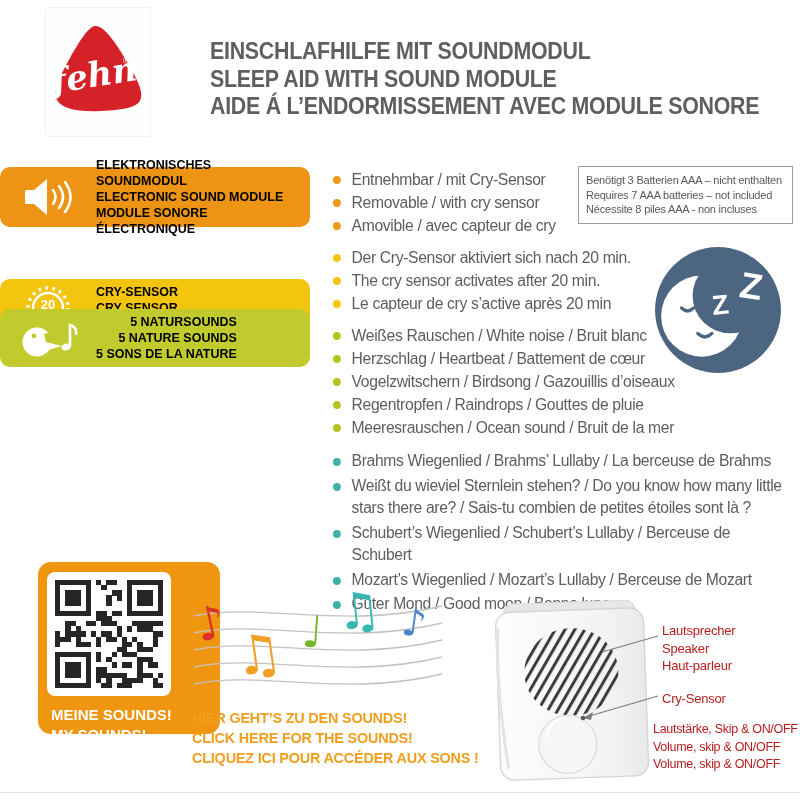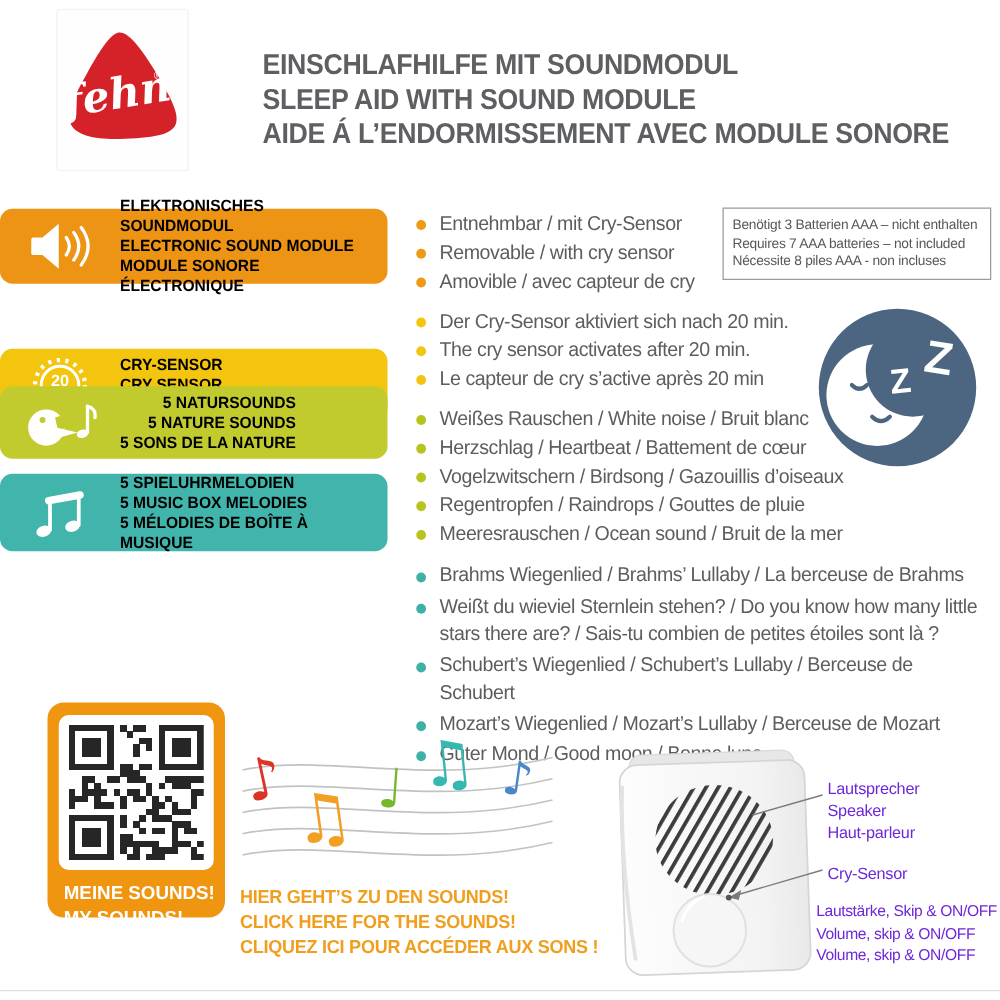--- a/index.html
+++ b/index.html
@@ -26,34 +26,34 @@
   .dot{width:8px;height:8px;border-radius:50%;margin:8px 11px 0 0;flex:none;}
   #group1{top:168px;width:300px;} #group2{top:246px;width:330px;}
   #group3{top:324px;width:360px;} #group4{top:450px;width:462px;}
   #group4 li{line-height:22.5px;margin-bottom:2px;}
   
   .battery-note{position:absolute;left:578px;top:166px;width:199px;border:1.2px solid #9b9b9b;
                 padding:6px 7px;color:#57585a;font-size:11px;line-height:14.6px;letter-spacing:-0.2px;}
   
   .moon{position:absolute;left:652px;top:244px;width:132px;height:132px;}
   
-  .qr-block{position:absolute;left:38px;top:562px;width:142px;height:172px;border-radius:13px;}
+  .qr-block{position:absolute;left:38px;top:562px;width:142px;height:172px;border-radius:13px;padding-left:40px;}
   .qr-white{position:absolute;left:9px;top:10px;width:124px;height:124px;background:#fff;border-radius:8px;}
   .qr-white svg{position:absolute;left:8px;top:8px;}
   .qr-lines{position:absolute;left:13px;top:143px;color:#fff;font-weight:bold;font-size:15px;line-height:19.5px;}
   
   .music-area{position:absolute;left:192px;top:586px;width:252px;height:112px;}
   .music-area svg{position:absolute;left:0;top:6px;}
   .mnote{position:absolute;font-family:"DejaVu Sans",sans-serif;font-weight:bold;line-height:1;}
   
   .cta{position:absolute;left:192px;top:708px;font-weight:bold;font-size:15px;line-height:20px;
        letter-spacing:-0.2px;transform:scaleX(.96);transform-origin:left top;cursor:pointer;}
   
   .device{position:absolute;left:486px;top:596px;width:175px;height:190px;transform:rotate(-2deg);}
-  .dev-label{position:absolute;color:#6d28d9;font-size:13px;line-height:17.5px;letter-spacing:-0.2px;}
+  .dev-label{position:absolute;color:#b91c1c;font-size:13px;line-height:17.5px;letter-spacing:-0.2px;}
   #label-speaker{left:662px;top:622px;}
   #label-cry{left:662px;top:690px;}
   #label-controls{left:653px;top:721px;font-size:12.5px;white-space:nowrap;letter-spacing:-0.3px;}
   .pointer-lines{position:absolute;left:480px;top:600px;pointer-events:none;}
   .page-edge{position:absolute;left:0;top:792px;width:800px;height:1px;background:#dedede;}
 </style>
 </head>
 <body>
 
 <div id="page">
@@ -119,36 +119,20 @@
         <path d="M52,10 q7,2 6,9" stroke="#fff" stroke-width="2.6" fill="none" stroke-linecap="round"></path>
       </svg>
     </div>
     <div class="banner-text">
       <div>5 NATURSOUNDS</div>
       <div>5 NATURE SOUNDS</div>
       <div>5 SONS DE LA NATURE</div>
     </div>
   </div>
 
-  <div class="banner" id="banner4" style="background-color: rgb(65, 181, 172);">
-    <div class="banner-icon">
-      <svg width="54" height="46" viewBox="0 0 54 46">
-        <ellipse cx="14" cy="38" rx="6" ry="4.4" fill="#fff" transform="rotate(-16 14 38)"></ellipse>
-        <ellipse cx="37" cy="34" rx="6" ry="4.4" fill="#fff" transform="rotate(-16 37 34)"></ellipse>
-        <path d="M19,37 V13" stroke="#fff" stroke-width="3" stroke-linecap="round"></path>
-        <path d="M42,33 V9" stroke="#fff" stroke-width="3" stroke-linecap="round"></path>
-        <path d="M18,13.5 L43,9" stroke="#fff" stroke-width="6" stroke-linecap="round"></path>
-      </svg>
-    </div>
-    <div class="banner-text">
-      <div>5 SPIELUHRMELODIEN</div>
-      <div>5 MUSIC BOX MELODIES</div>
-      <div>5 MÉLODIES DE BOÎTE À MUSIQUE</div>
-    </div>
-  </div>
 
   <div class="battery-note">
     <div>Benötigt 3 Batterien AAA – nicht enthalten</div>
     <div>Requires 7 AAA batteries – not included</div>
     <div>Nécessite 8 piles AAA - non incluses</div>
   </div>
 
   <ul class="bullets" id="group1">
     <li>
         <span class="dot" style="background-color: rgb(239, 154, 20);"></span>

